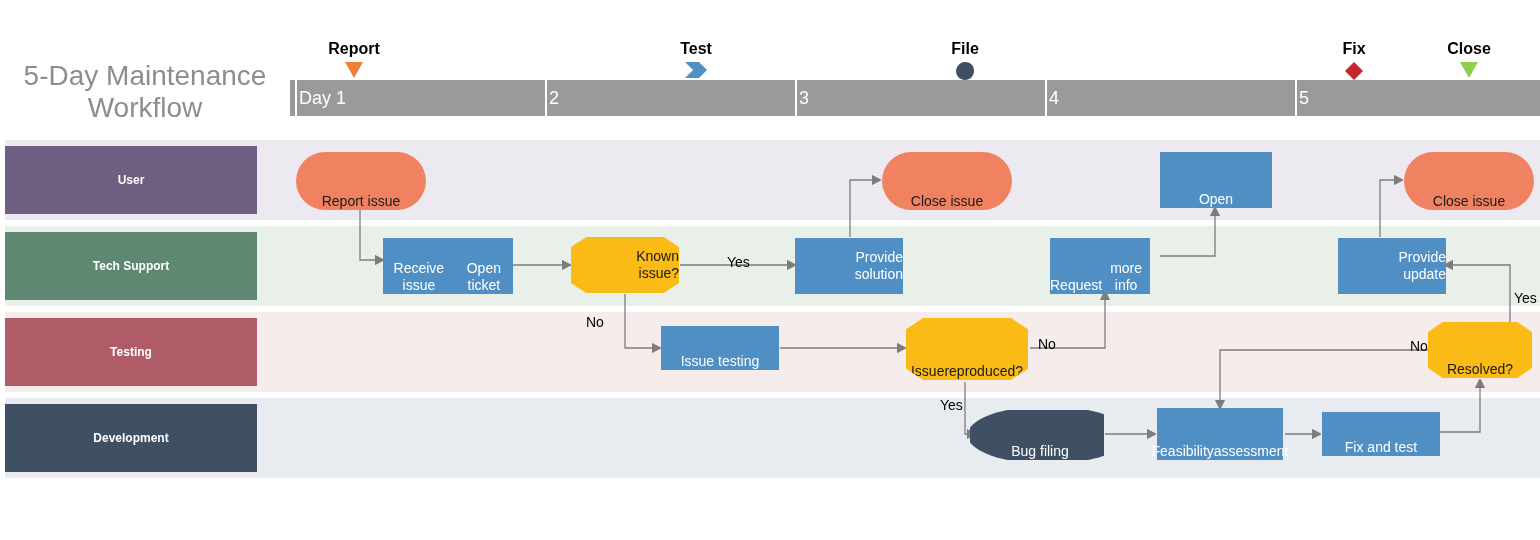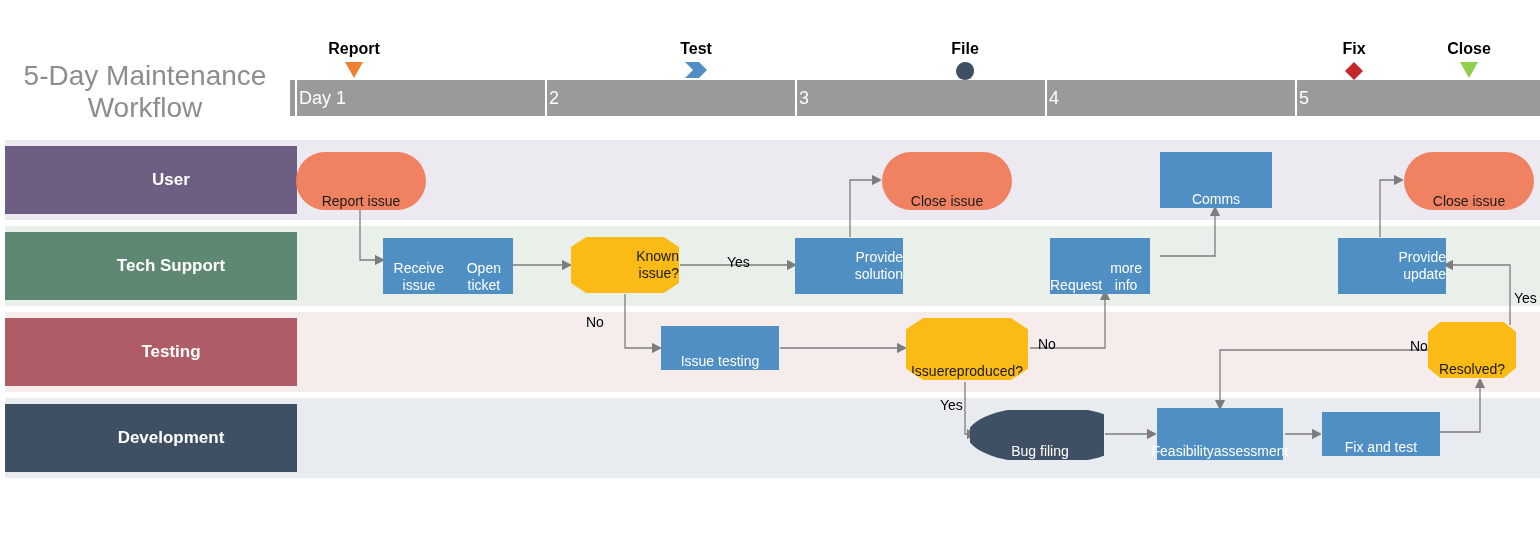--- a/index.html
+++ b/index.html
@@ -19,21 +19,21 @@
   #canvas{position:relative;width:1540px;height:540px;overflow:hidden;}
 
   .title{position:absolute;left:15px;top:60px;width:260px;text-align:center;color:var(--titleGrey);font-size:28px;line-height:1.15;}
 
   .timeline-bar{position:absolute;left:290px;right:0;top:80px;height:36px;background:#9a9a9a;}
   .tl-tick{position:absolute;top:80px;height:36px;border-left:2px solid #fff;color:#fff;font-size:18px;padding-left:2px;line-height:36px;}
   .ms-label{position:absolute;top:40px;font-weight:700;font-size:16px;color:#000;transform:translateX(-50%);white-space:nowrap;}
   .ms-icon{position:absolute;top:62px;transform:translateX(-50%);}
 
   .lane-bg{position:absolute;left:5px;right:0;height:80px;}
-  .lane-hdr{position:absolute;left:5px;width:252px;height:68px;color:#fff;display:flex;align-items:center;justify-content:center;font-weight:700;font-size:17px;padding-left:40px;}
+  .lane-hdr{position:absolute;left:5px;width:252px;height:68px;color:#fff;display:flex;align-items:center;justify-content:center;font-weight:700;font-size:12px;}
 
   
   .node{position:absolute;display:flex;align-items:flex-end;justify-content:center;text-align:center;font-size:14px;box-sizing:border-box;line-height:1.2;color:#fff;}
   .process{background:var(--blue);}
   .startend{background:var(--salmon);border-radius:999px;color:#1a1a1a;width:130px;height:58px;}
   .decision{background:var(--yellow);color:#1a1a1a;}
   .oct{clip-path:polygon(14% 0,86% 0,100% 18%,100% 82%,86% 100%,14% 100%,0 82%,0 18%);}
   .bugshape{background:var(--slate);clip-path:ellipse(60% 58% at 58% 50%);}
 
   .edge-label{position:absolute;font-size:14px;color:#000;}
@@ -167,37 +167,37 @@
   </div>
   <div class="edge-label" style="left:1038px;top:336px">No</div>
   <div class="edge-label" style="left:940px;top:397px">Yes</div>
 
   <div class="node process" style="left:1050px;top:238px;width:100px;height:56px;flex-direction:row">
     <span>Request</span>
     <span>more info</span>
   </div>
 
   <div class="node process" style="left:1160px;top:152px;width:112px;height:56px">
-    <span>Comms</span>
+    <span>Open</span>
   </div>
 
   <div class="node bugshape" style="left:970px;top:410px;width:134px;height:50px">
     <span style="margin-left:6px">Bug filing</span>
   </div>
 
   <div class="node process" style="left:1157px;top:408px;width:126px;height:52px;flex-direction:row">
     <span>Feasibility</span>
     <span>assessment</span>
   </div>
 
   <div class="node process" style="left:1322px;top:412px;width:118px;height:44px">
     <span>Fix and test</span>
   </div>
 
-  <div class="node decision oct" style="left:1428px;top:322px;width:88px;height:56px">
+  <div class="node decision oct" style="left:1428px;top:322px;width:104px;height:56px">
     <span>Resolved?</span>
   </div>
   <div class="edge-label" style="left:1514px;top:290px">Yes</div>
   <div class="edge-label" style="left:1410px;top:338px">No</div>
 
   <div class="node process" style="left:1338px;top:238px;width:108px;height:56px;flex-direction:column">
     <span>Provide</span>
     <span>update</span>
   </div>
 

